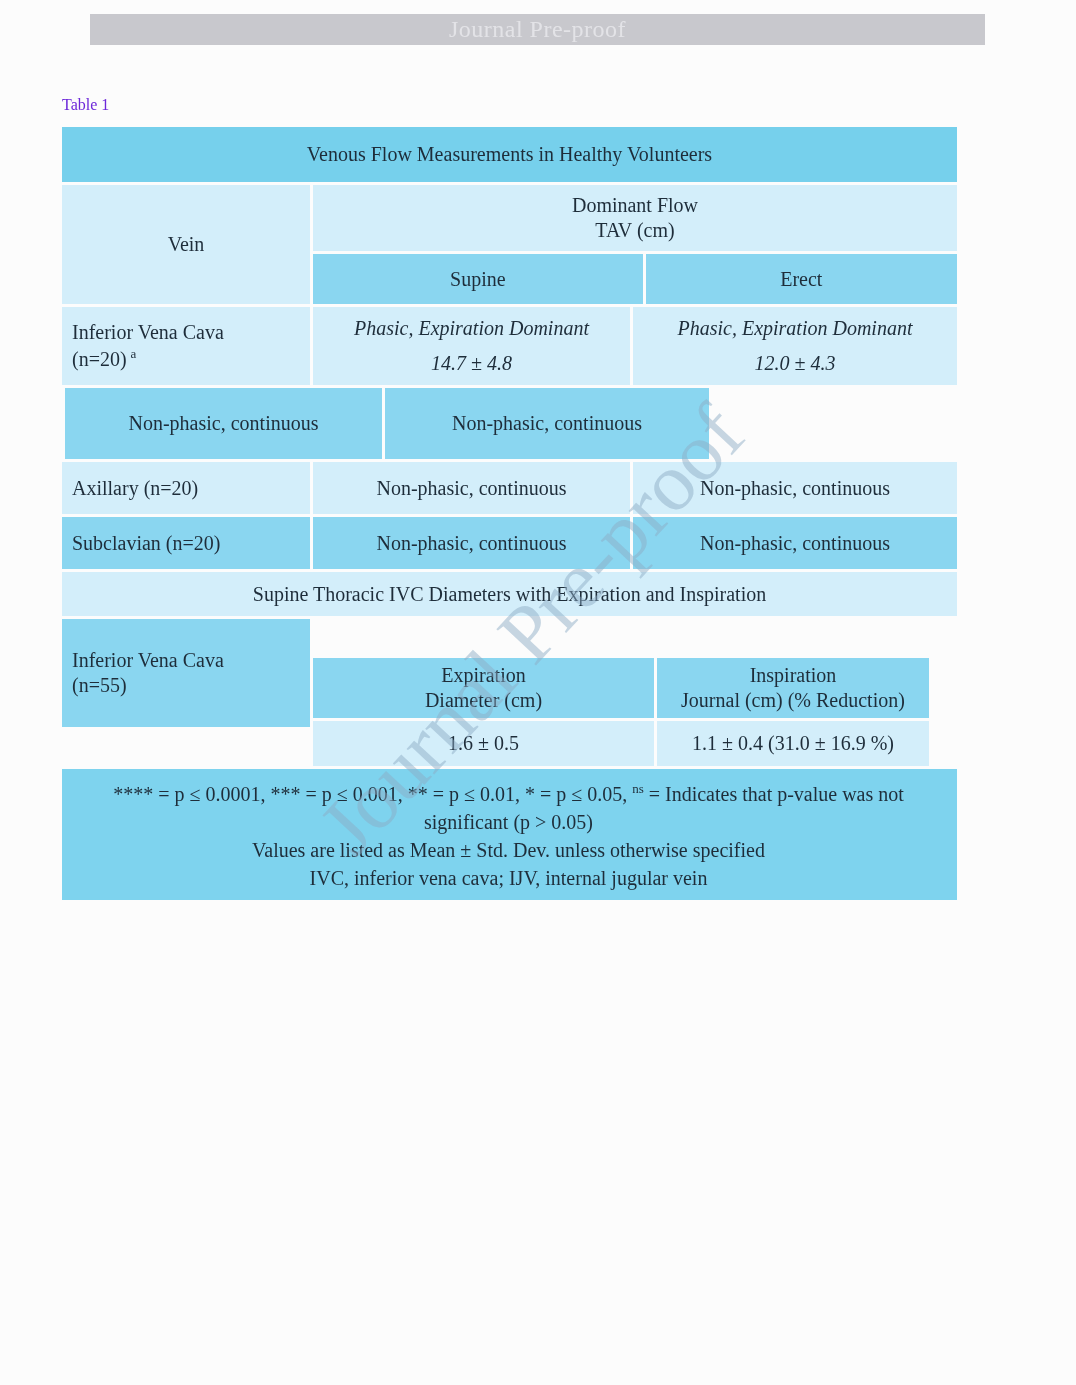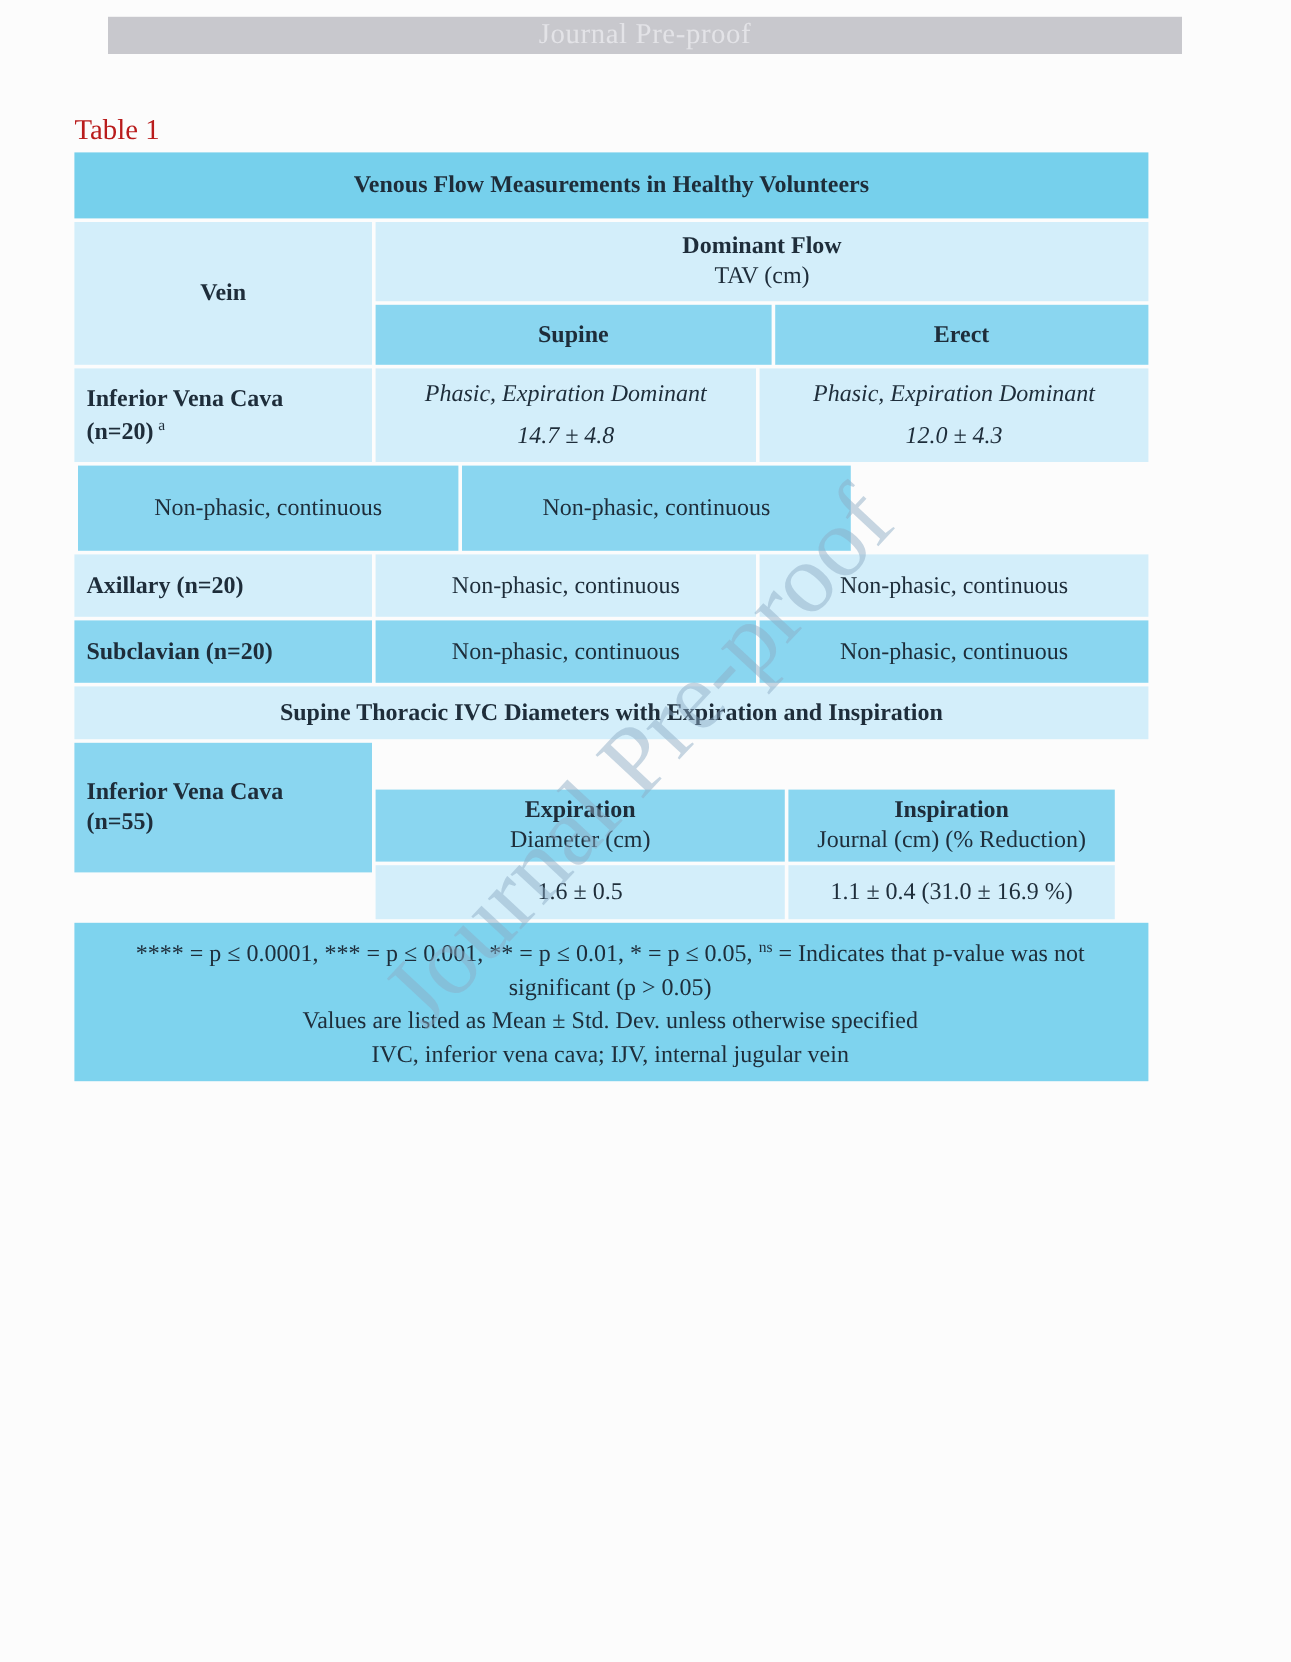--- a/index.html
+++ b/index.html
@@ -16,33 +16,33 @@
     font-family:"Liberation Serif","DejaVu Serif",serif;
     color:var(--text);
   }
   .banner{
     position:absolute; left:90px; top:14px; width:895px; height:31px;
     background:var(--banner-bg);
     display:flex; align-items:center; justify-content:center;
   }
   .banner span{ font-size:24px; color:var(--banner-text); letter-spacing:0.5px; }
   .table-label{
-    position:absolute; left:62px; top:96px; font-size:24px; color:#b91c1c;
+    position:absolute; left:62px; top:96px; font-size:16px; color:#6d28d9;
   }
   .vtable{
     position:absolute; left:62px; top:127px; width:895px;
     display:flex; flex-direction:column;
     font-size:20px;
   }
   .row{ display:flex; margin-bottom:3px; }
   .cell{
     display:flex; flex-direction:column; align-items:center; justify-content:center;
     text-align:center; box-sizing:border-box;
   }
-  .bold{ font-weight:bold; }
+  .bold{ font-weight:normal; }
   .title-bg{ background:var(--title-bg); }
   .medium{ background:var(--medium); }
   .light{ background:var(--light); }
   .label-cell{ align-items:flex-start; text-align:left; padding-left:10px; }
   .w-vein{ width:248px; }
   .w-supine{ width:317px; margin-left:3px; }
   .w-erect{ width:324px; margin-left:3px; }
   .w-right{ width:644px; margin-left:3px; display:flex; flex-direction:column; }
   .w-insp{ width:272px; margin-left:3px; }
   .subrow{ display:flex;margin-top:39px; }

